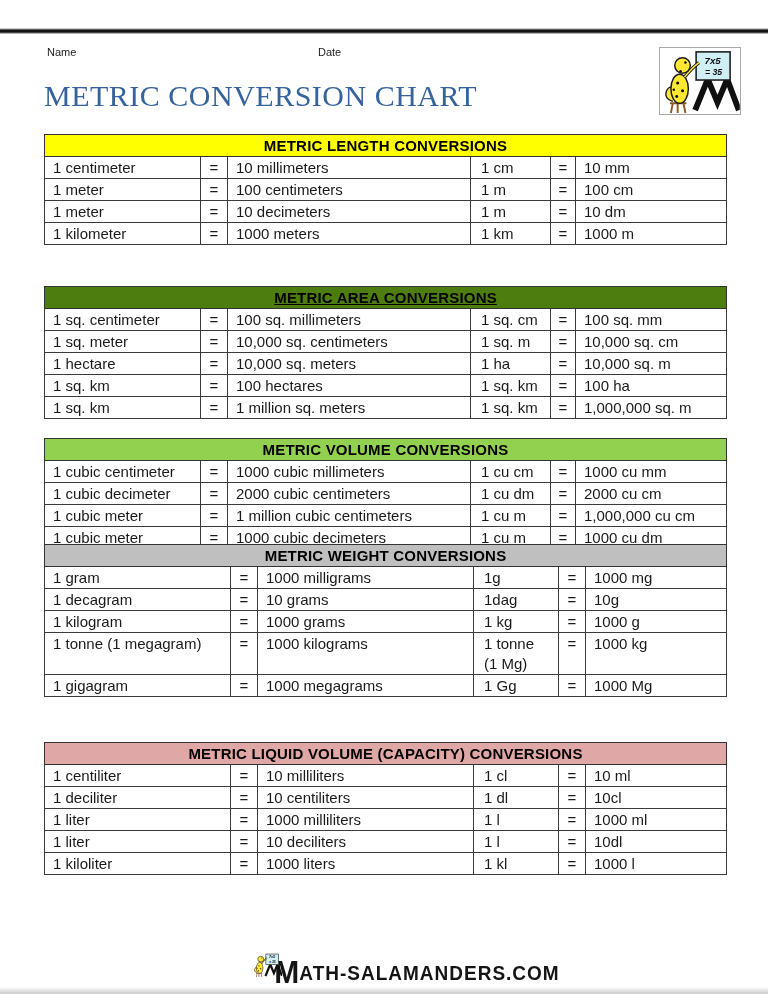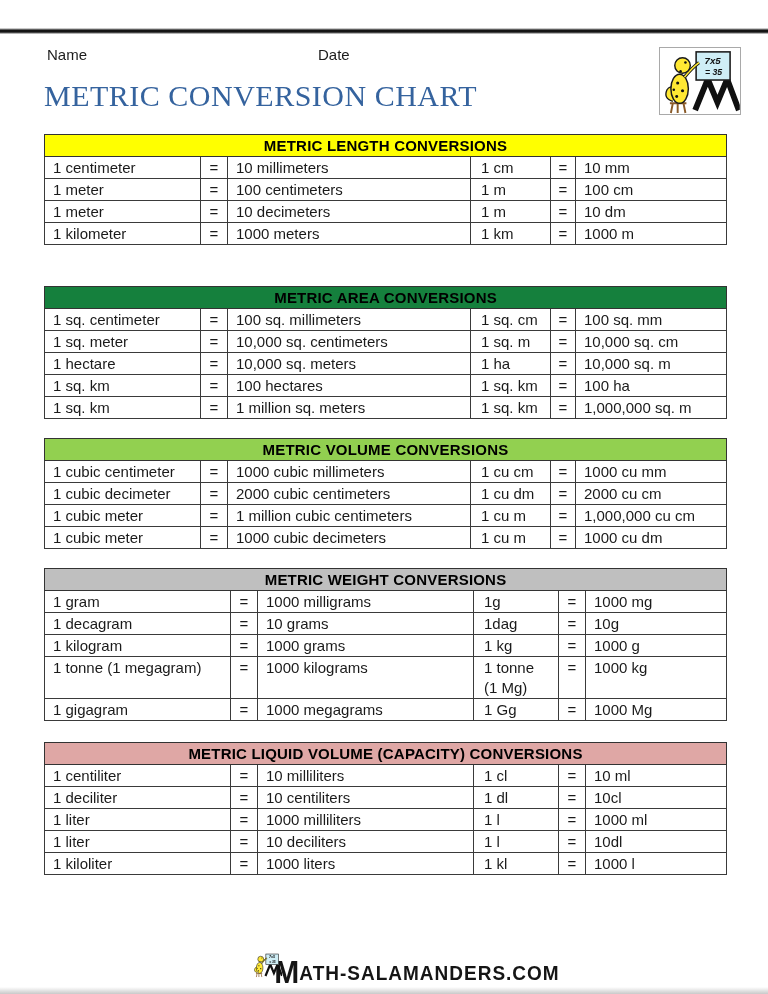--- a/index.html
+++ b/index.html
@@ -5,21 +5,21 @@
   * { margin:0; padding:0; box-sizing:border-box; }
   html,body { width:768px; height:994px; }
   body {
     position:relative; width:768px; height:994px; background:#ffffff;
     font-family:"Liberation Sans", sans-serif; color:#1a1a1a; overflow:hidden;
   }
   .top-rule {
     position:absolute; top:28px; left:0; width:768px; height:6px;
     background:linear-gradient(to bottom,#ffffff 0%,#8a8a8a 18%,#141414 38%,#141414 68%,#a8a8a8 90%,#e8e8e8 100%);
   }
-  .meta-label { position:absolute; top:46px; font-size:15px; color:#1c1c1c; }
+  .meta-label { position:absolute; top:46px; font-size:11px; color:#1c1c1c; }
   .name-label { left:47px; }
   .date-label { left:318px; }
 
   .logo-box {
     position:absolute; top:47px; left:659px; width:82px; height:68px;
     background:#fff; border:1px solid #a9a9a9;
   }
 
   .page-title {
     position:absolute; top:79px; left:44px;
@@ -171,21 +171,21 @@
       <colgroup>
         <col style="width: 156px;">
         <col style="width: 27px;">
         <col style="width: 243px;">
         <col style="width: 80px;">
         <col style="width: 25px;">
         <col style="width: 151px;">
       </colgroup>
       <thead>
         <tr>
-          <th colspan="6" style="background: #15803d;">METRIC AREA CONVERSIONS</th>
+          <th colspan="6" style="background: #4d7c0f; text-decoration: underline;">METRIC AREA CONVERSIONS</th>
         </tr>
       </thead>
       <tbody>
         <tr>
           <td>1 sq. centimeter</td>
           <td class="eq">=</td>
           <td>100 sq. millimeters</td>
           <td class="abbr">1 sq. cm</td>
           <td class="eq">=</td>
           <td>100 sq. mm</td>
@@ -266,21 +266,21 @@
         <tr>
           <td>1 cubic meter</td>
           <td class="eq">=</td>
           <td>1000 cubic decimeters</td>
           <td class="abbr">1 cu m</td>
           <td class="eq">=</td>
           <td>1000 cu dm</td>
         </tr>
       </tbody>
     </table>
-    <table class="conv" style="top: 568px;">
+    <table class="conv" style="top: 544px;">
       <colgroup>
         <col style="width: 186px;">
         <col style="width: 27px;">
         <col style="width: 216px;">
         <col style="width: 85px;">
         <col style="width: 27px;">
         <col style="width: 141px;">
       </colgroup>
       <thead>
         <tr>

